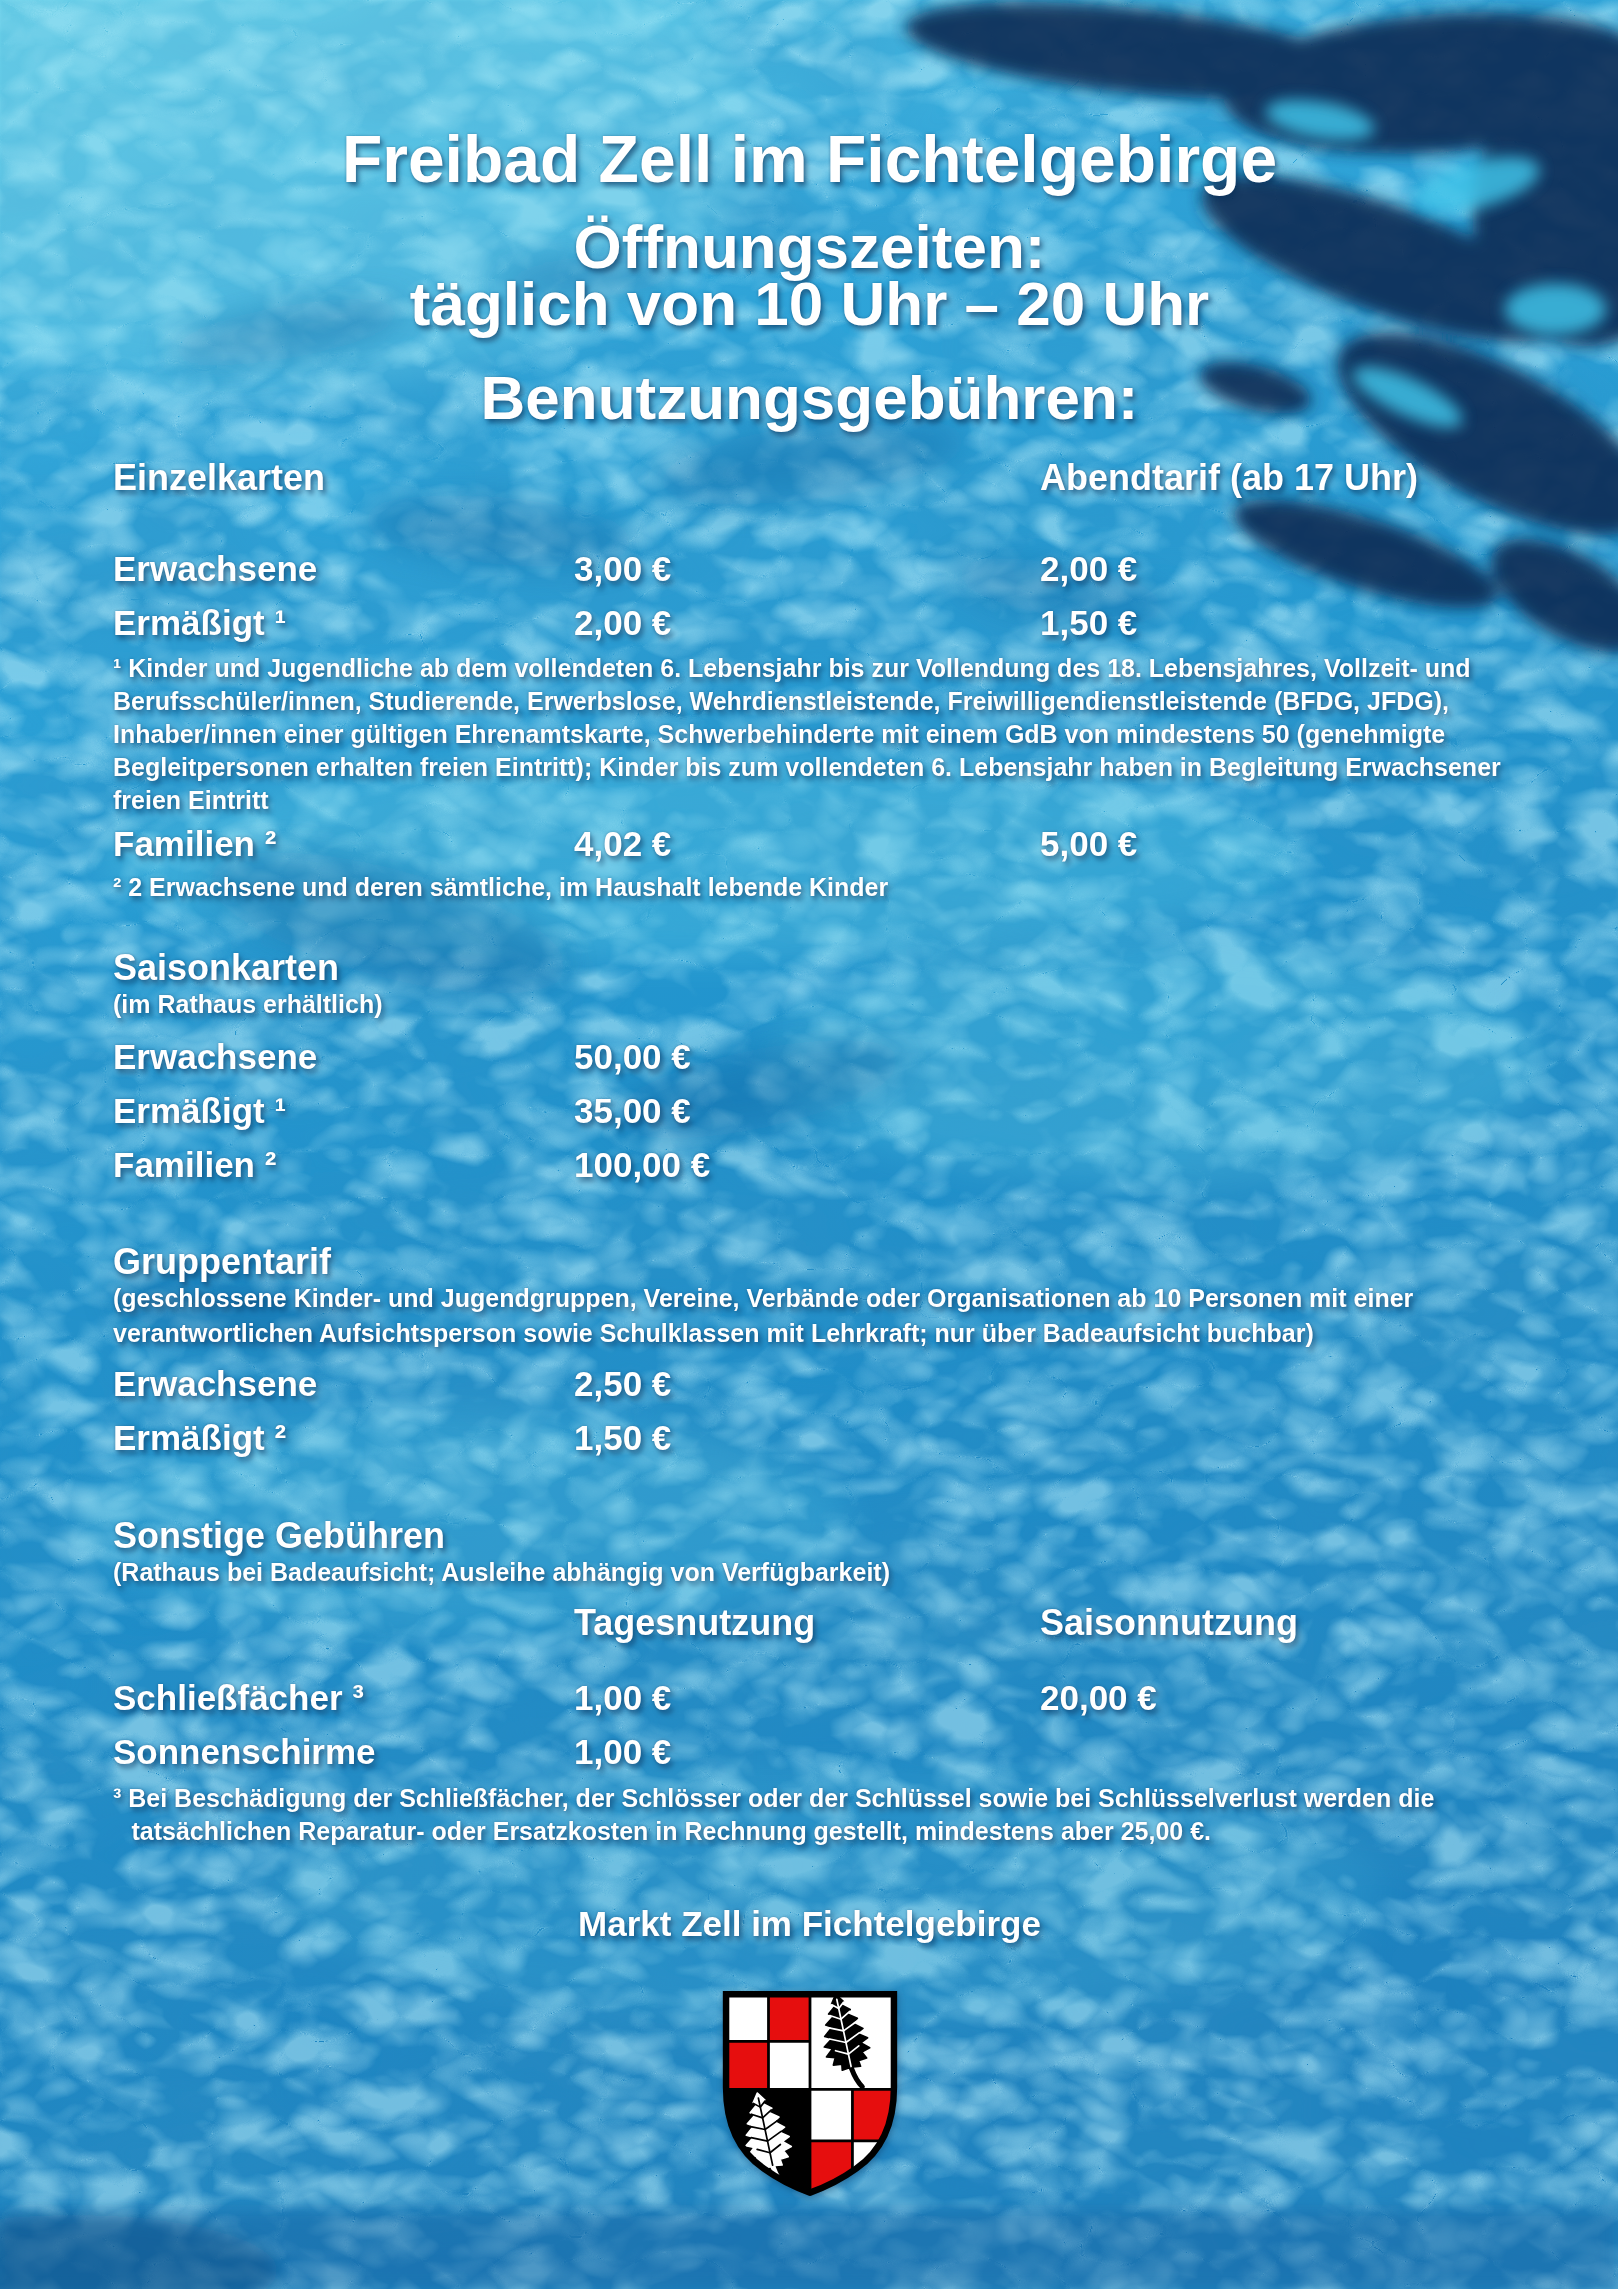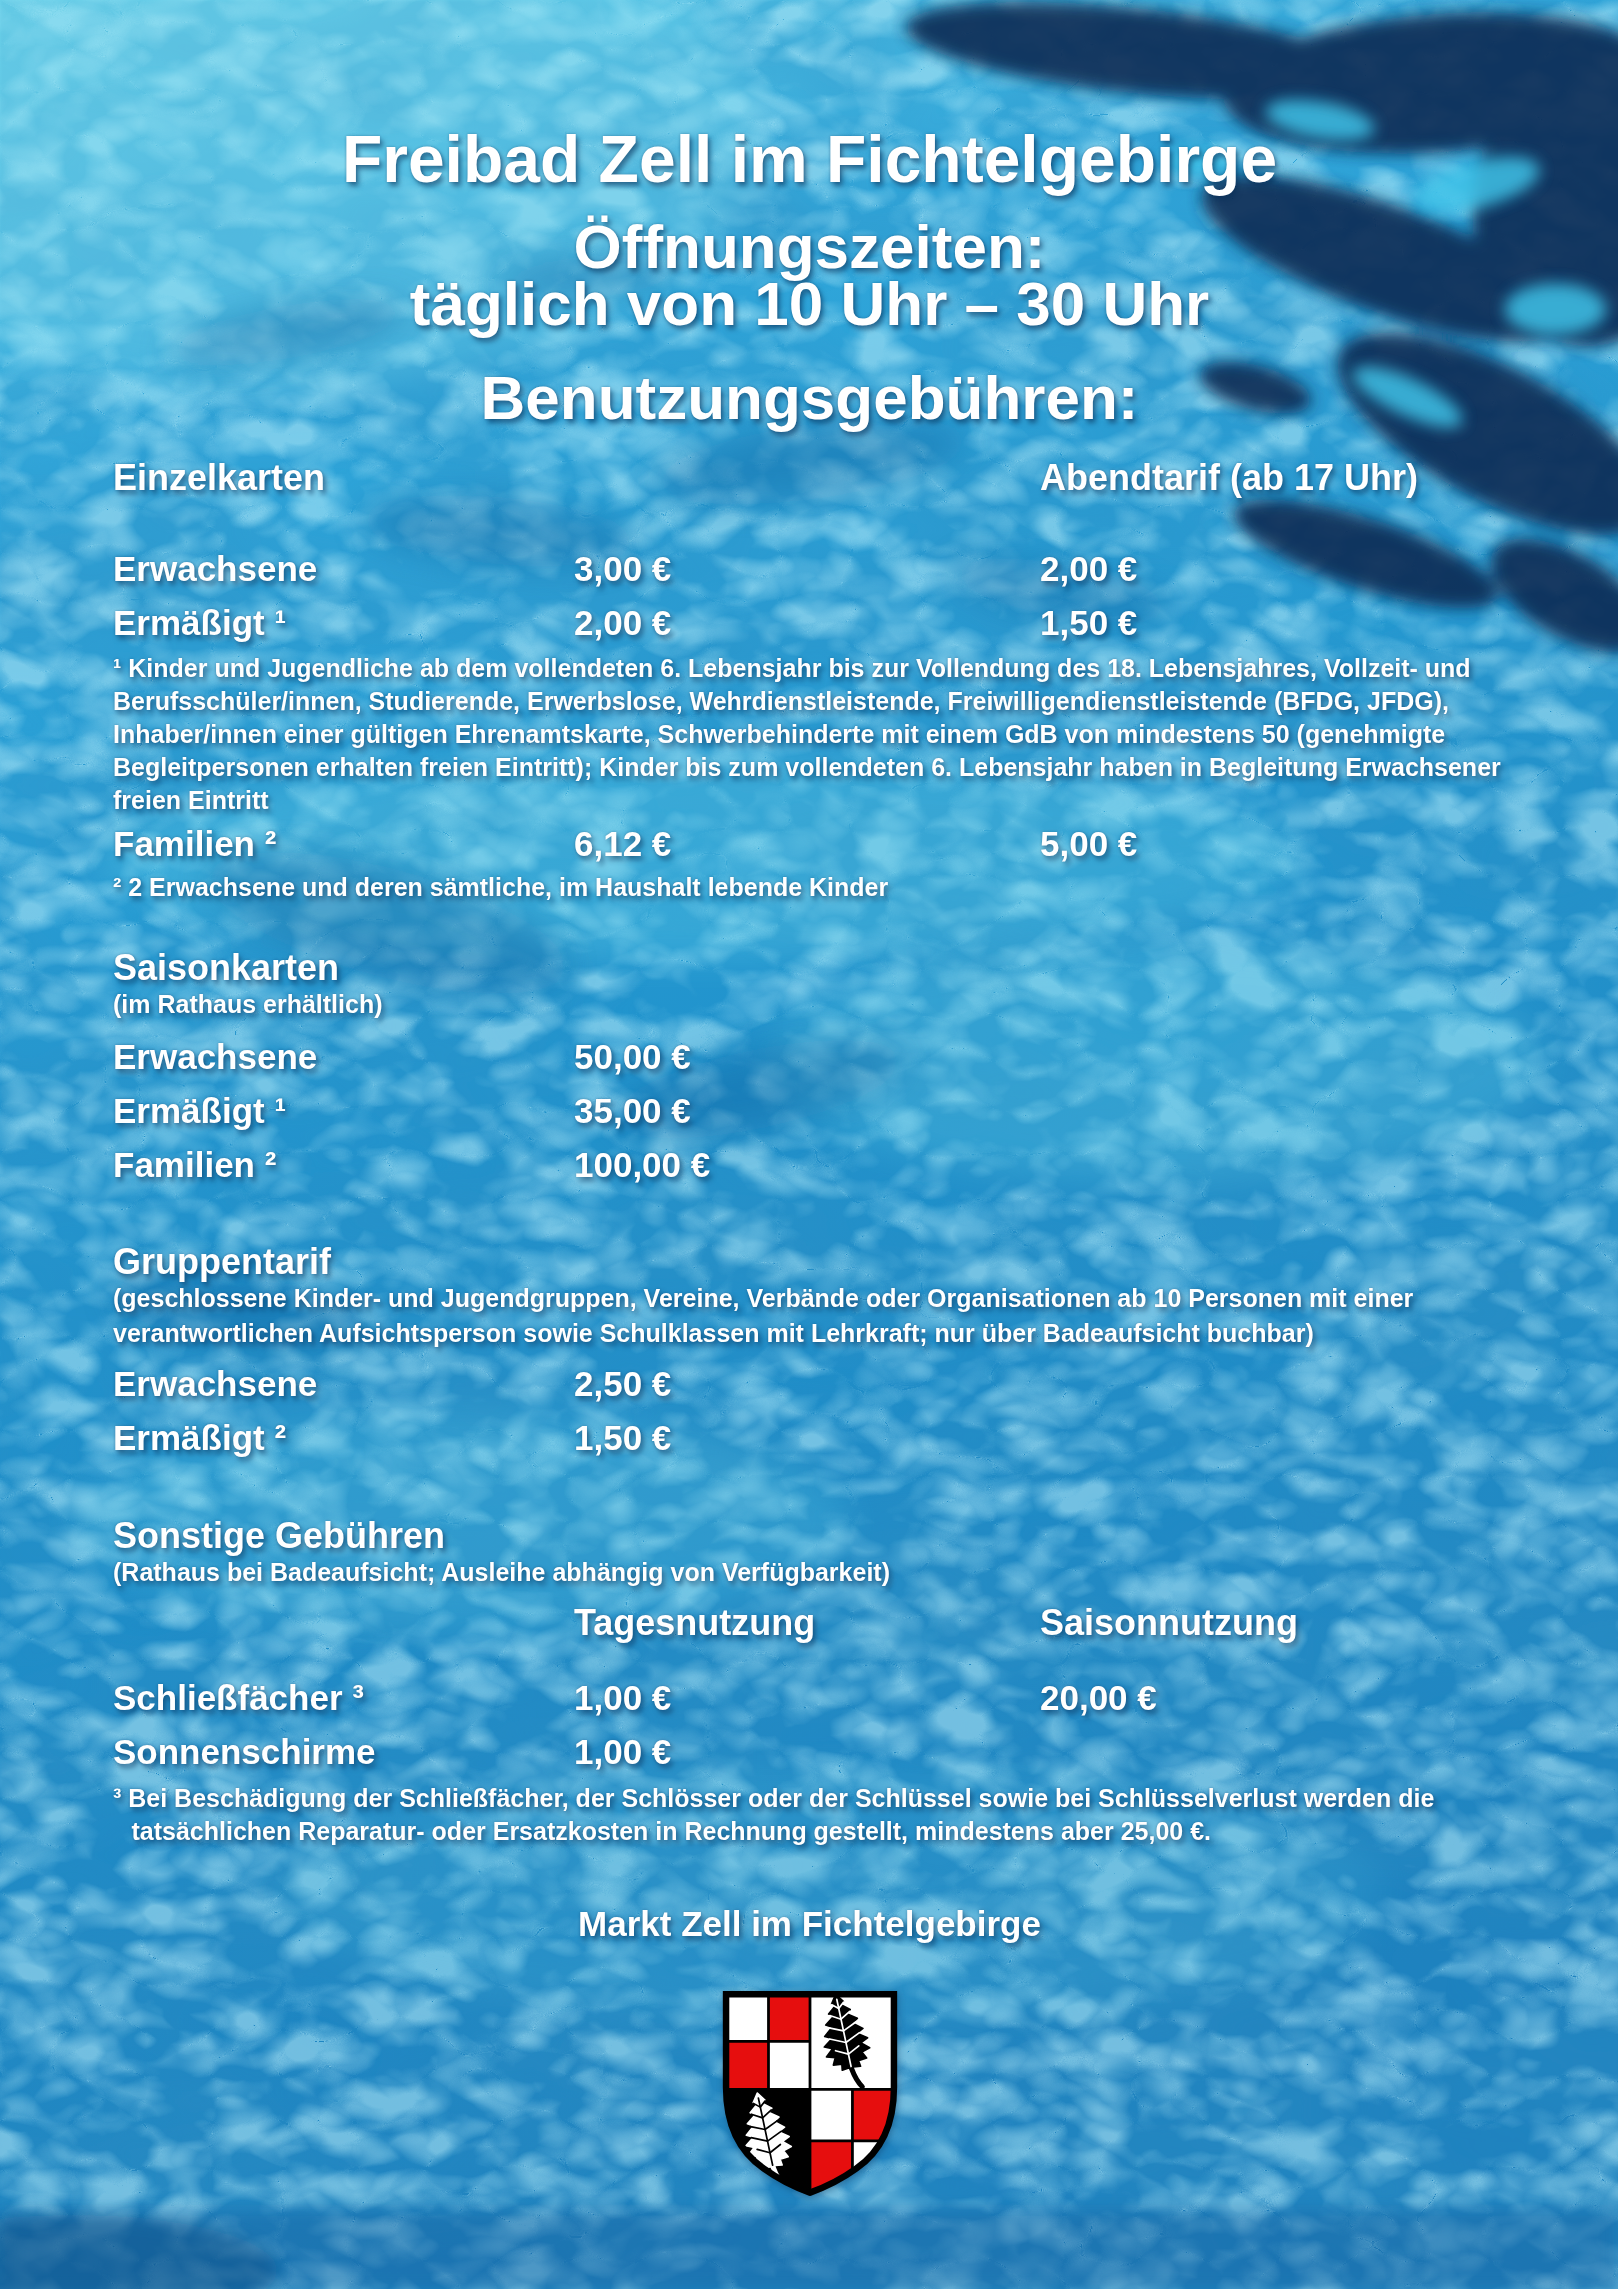--- a/index.html
+++ b/index.html
@@ -101,41 +101,41 @@
     </g>
 
     <rect y="2395" width="1754" height="86" fill="#15609f" opacity="0.4" filter="url(#b8)"></rect>
     <ellipse cx="80" cy="2460" rx="220" ry="60" fill="#0f4f86" opacity="0.5" filter="url(#b8)"></ellipse>
   </svg>
 
   <div class="content">
 
     <div class="title">Freibad Zell im Fichtelgebirge</div>
     <div class="h2 mt-open">Öffnungszeiten:</div>
-    <div class="h2">täglich von 10 Uhr – 30 Uhr</div>
+    <div class="h2">täglich von 10 Uhr – 20 Uhr</div>
     <div class="h2 mt-fees">Benutzungsgebühren:</div>
 
     <div class="row mt-ek">
       <span class="c1 hd">Einzelkarten</span>
       <span class="c3 hd">Abendtarif (ab 17 Uhr)</span>
     </div>
     <div class="row mt-40">
       <span class="c1">Erwachsene</span>
       <span class="c2">3,00 €</span>
       <span class="c3">2,00 €</span>
     </div>
     <div class="row">
       <span class="c1">Ermäßigt ¹</span>
       <span class="c2">2,00 €</span>
       <span class="c3">1,50 €</span>
     </div>
     <p class="note mt-n1">¹ Kinder und Jugendliche ab dem vollendeten 6. Lebensjahr bis zur Vollendung des 18. Lebensjahres, Vollzeit- und Berufsschüler/innen, Studierende, Erwerbslose, Wehrdienstleistende, Freiwilligendienstleistende (BFDG, JFDG), Inhaber/innen einer gültigen Ehrenamtskarte, Schwerbehinderte mit einem GdB von mindestens 50 (genehmigte Begleitpersonen erhalten freien Eintritt); Kinder bis zum vollendeten 6. Lebensjahr haben in Begleitung Erwachsener freien Eintritt</p>
     <div class="row mt-fam">
       <span class="c1">Familien ²</span>
-      <span class="c2">6,12 €</span>
+      <span class="c2">4,02 €</span>
       <span class="c3">5,00 €</span>
     </div>
     <p class="note mt-n2">² 2 Erwachsene und deren sämtliche, im Haushalt lebende Kinder</p>
 
     <div class="hrow mt-sk">
       <span class="c1">Saisonkarten</span>
     </div>
     <div class="sub">(im Rathaus erhältlich)</div>
     <div class="row mt-r14">
       <span class="c1">Erwachsene</span>

